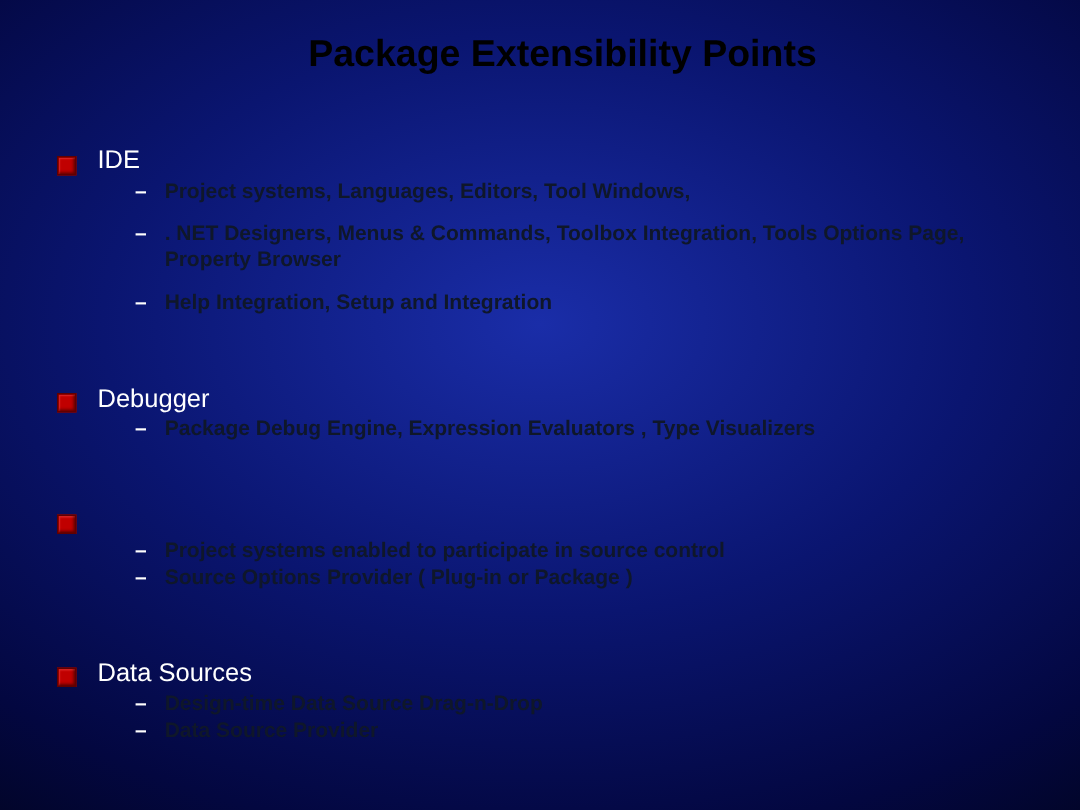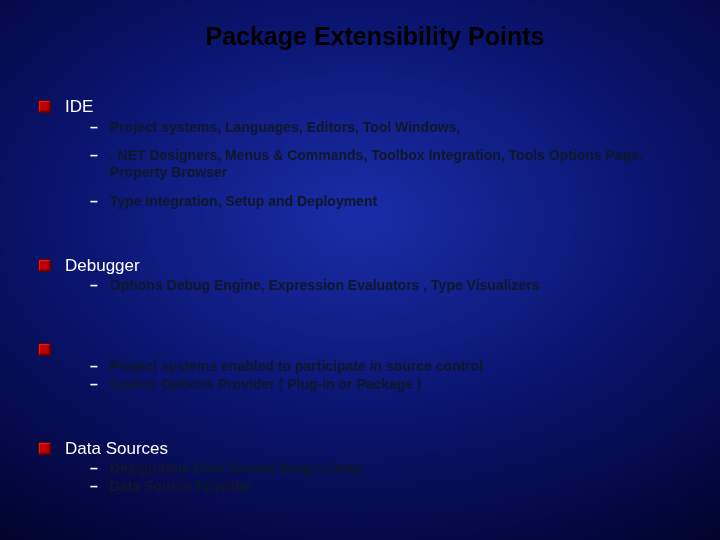--- a/index.html
+++ b/index.html
@@ -27,21 +27,21 @@
     color: #000000;
     margin: 0 0 22px 0;
     padding-left: 90px;
     padding-right: 60px;
   }
   .section {
     margin-bottom: 14px;
   }
   .top-item {
     display: flex;
-    align-items: flex-start;
+    align-items: flex-end;
     margin-left: 8px;
     margin-top: 46px;
   }
   .bullet {
     width: 11px;
     height: 11px;
     background: #c00000;
     border: 1px solid #600000;
     flex: 0 0 auto;
     margin-top: 3px;
@@ -96,34 +96,34 @@
       <div class="sub-item">
         <span class="sub-dash">–</span>
         <span class="sub-text">Project systems, Languages, Editors, Tool Windows,</span>
       </div>
       <div class="sub-item gap">
         <span class="sub-dash">–</span>
         <span class="sub-text">. NET Designers, Menus &amp; Commands, Toolbox Integration, Tools Options Page, Property Browser</span>
       </div>
       <div class="sub-item gap">
         <span class="sub-dash">–</span>
-        <span class="sub-text">Type Integration, Setup and Deployment</span>
+        <span class="sub-text">Help Integration, Setup and Integration</span>
       </div>
     </div>
   </div>
 
   <div class="section">
     <div class="top-item">
       <span class="bullet"></span>
       <span class="top-label">Debugger</span>
     </div>
     <div class="sub-list">
       <div class="sub-item">
         <span class="sub-dash">–</span>
-        <span class="sub-text">Options Debug Engine, Expression Evaluators , Type Visualizers</span>
+        <span class="sub-text">Package Debug Engine, Expression Evaluators , Type Visualizers</span>
       </div>
     </div>
   </div>
 
   <div class="section">
     <div class="top-item">
       <span class="bullet"></span>
     </div>
     <div class="sub-list">
       <div class="sub-item">

